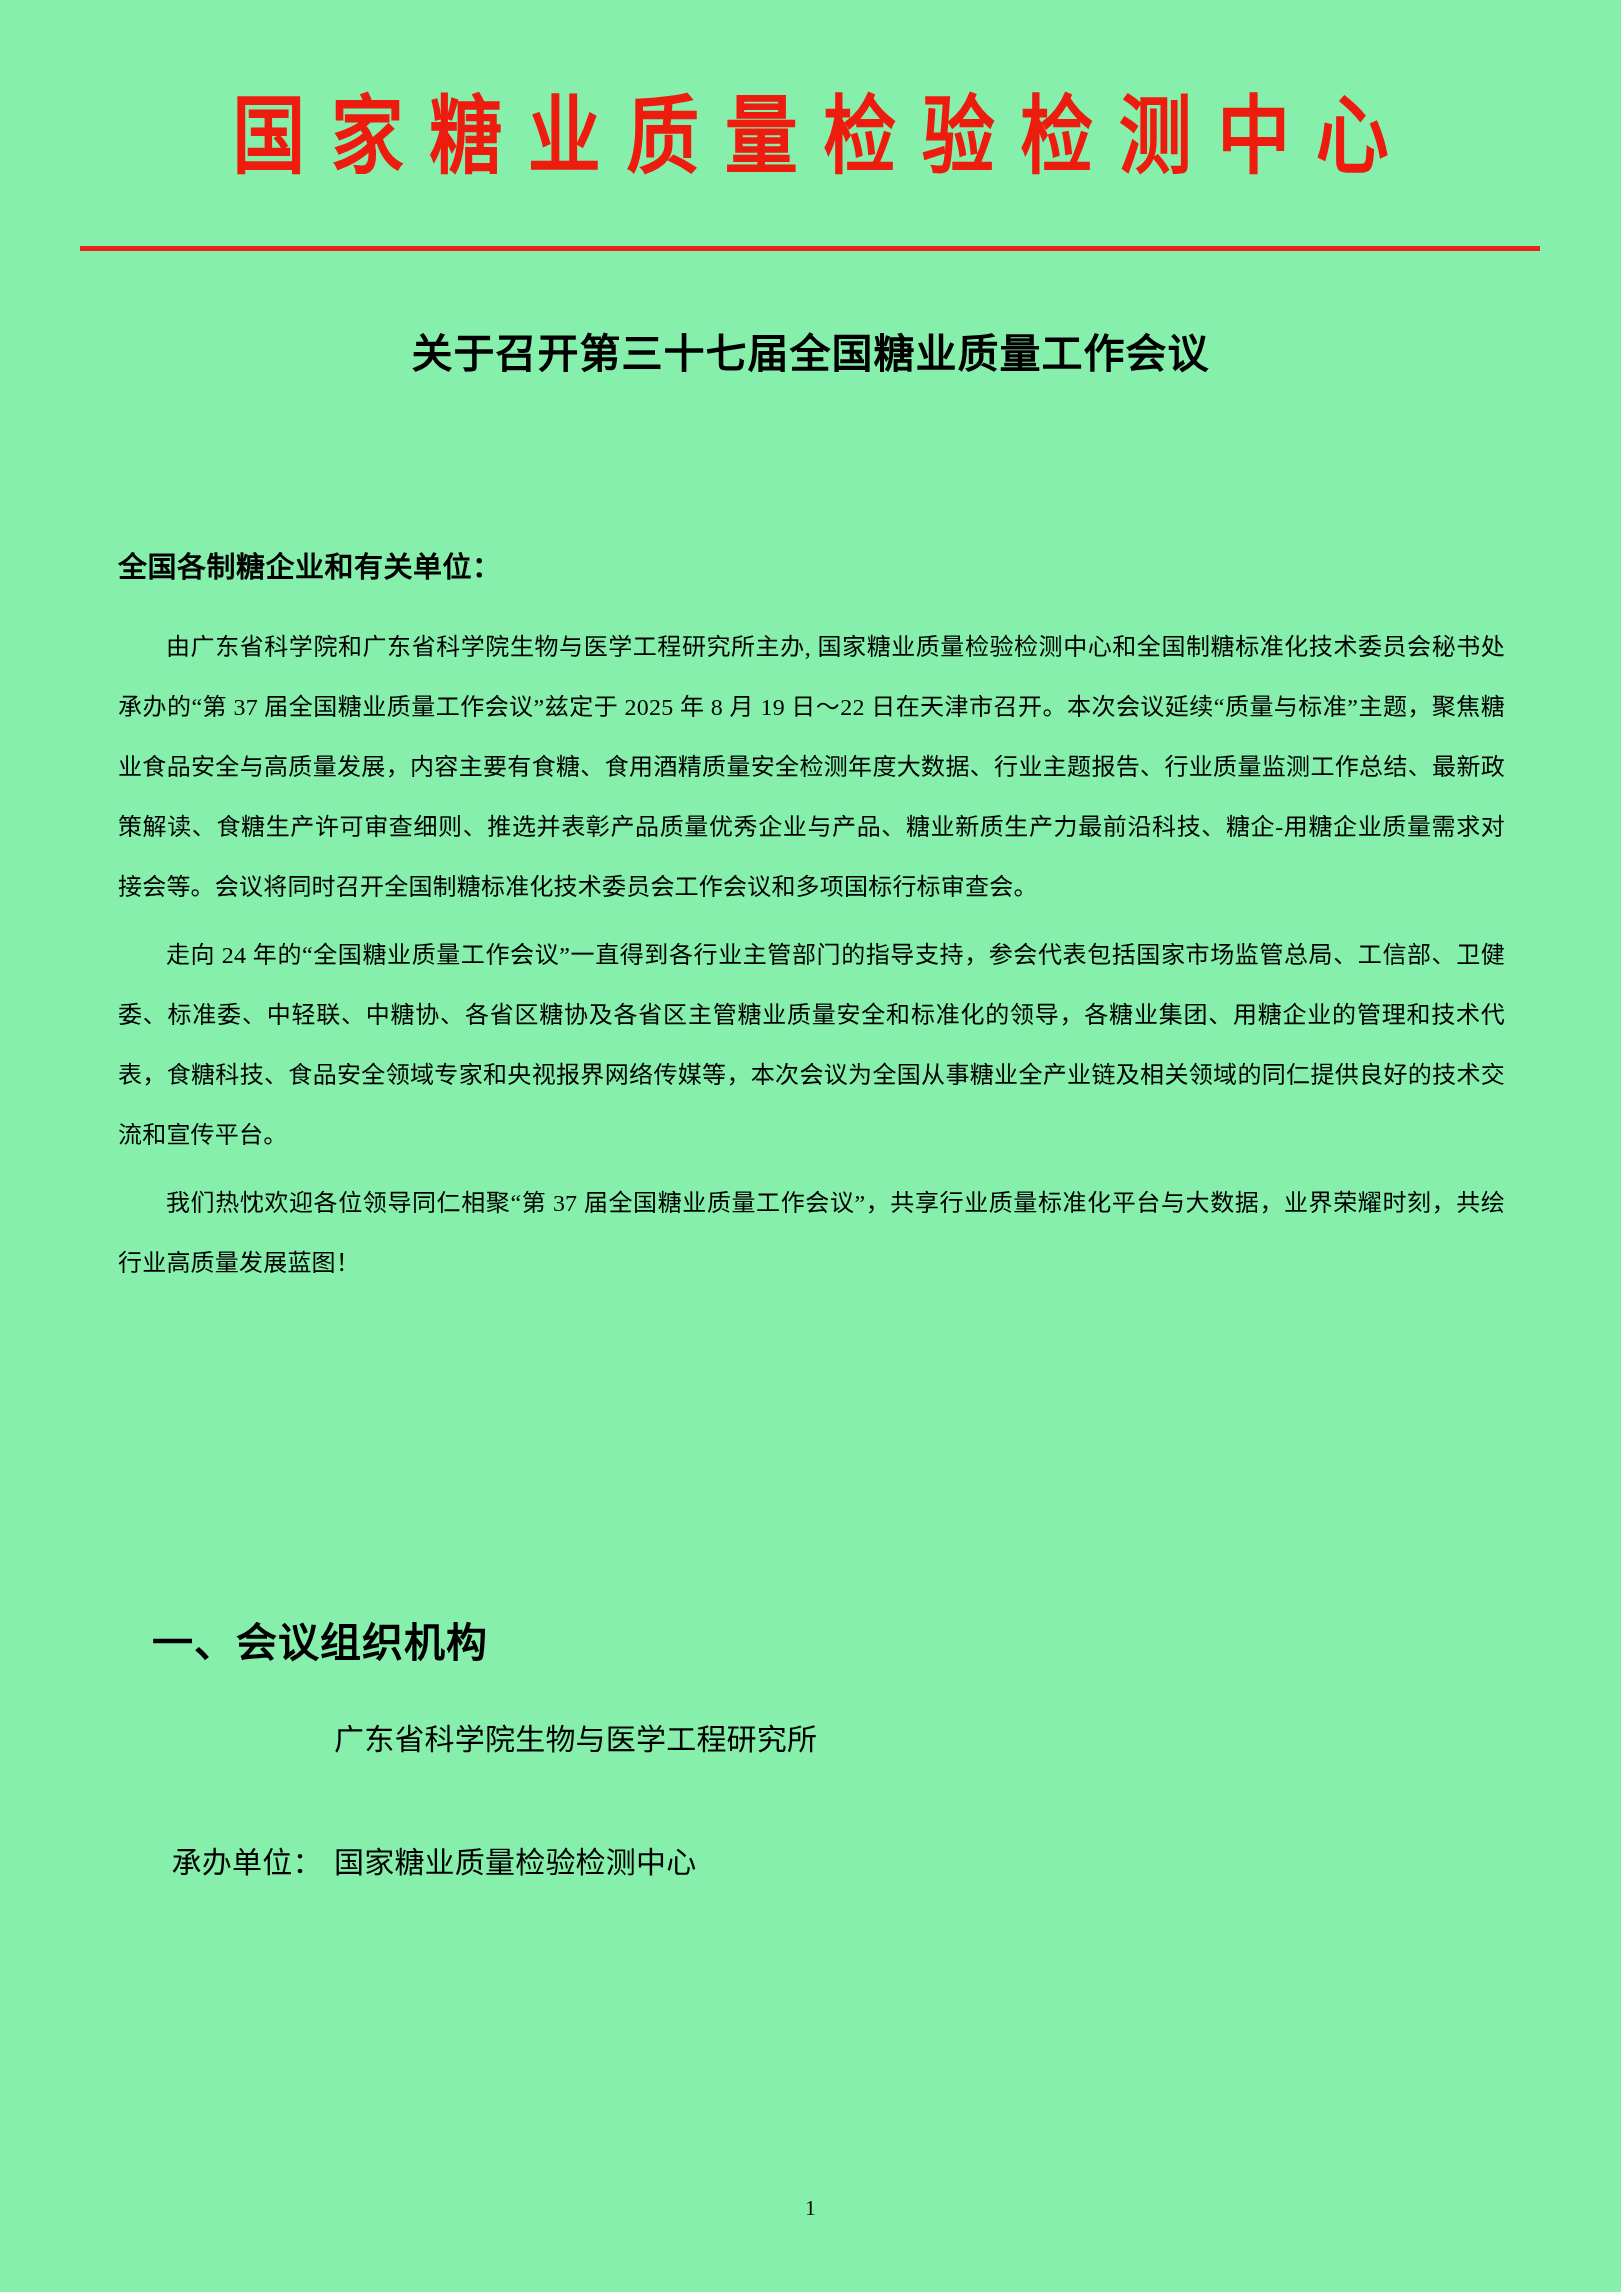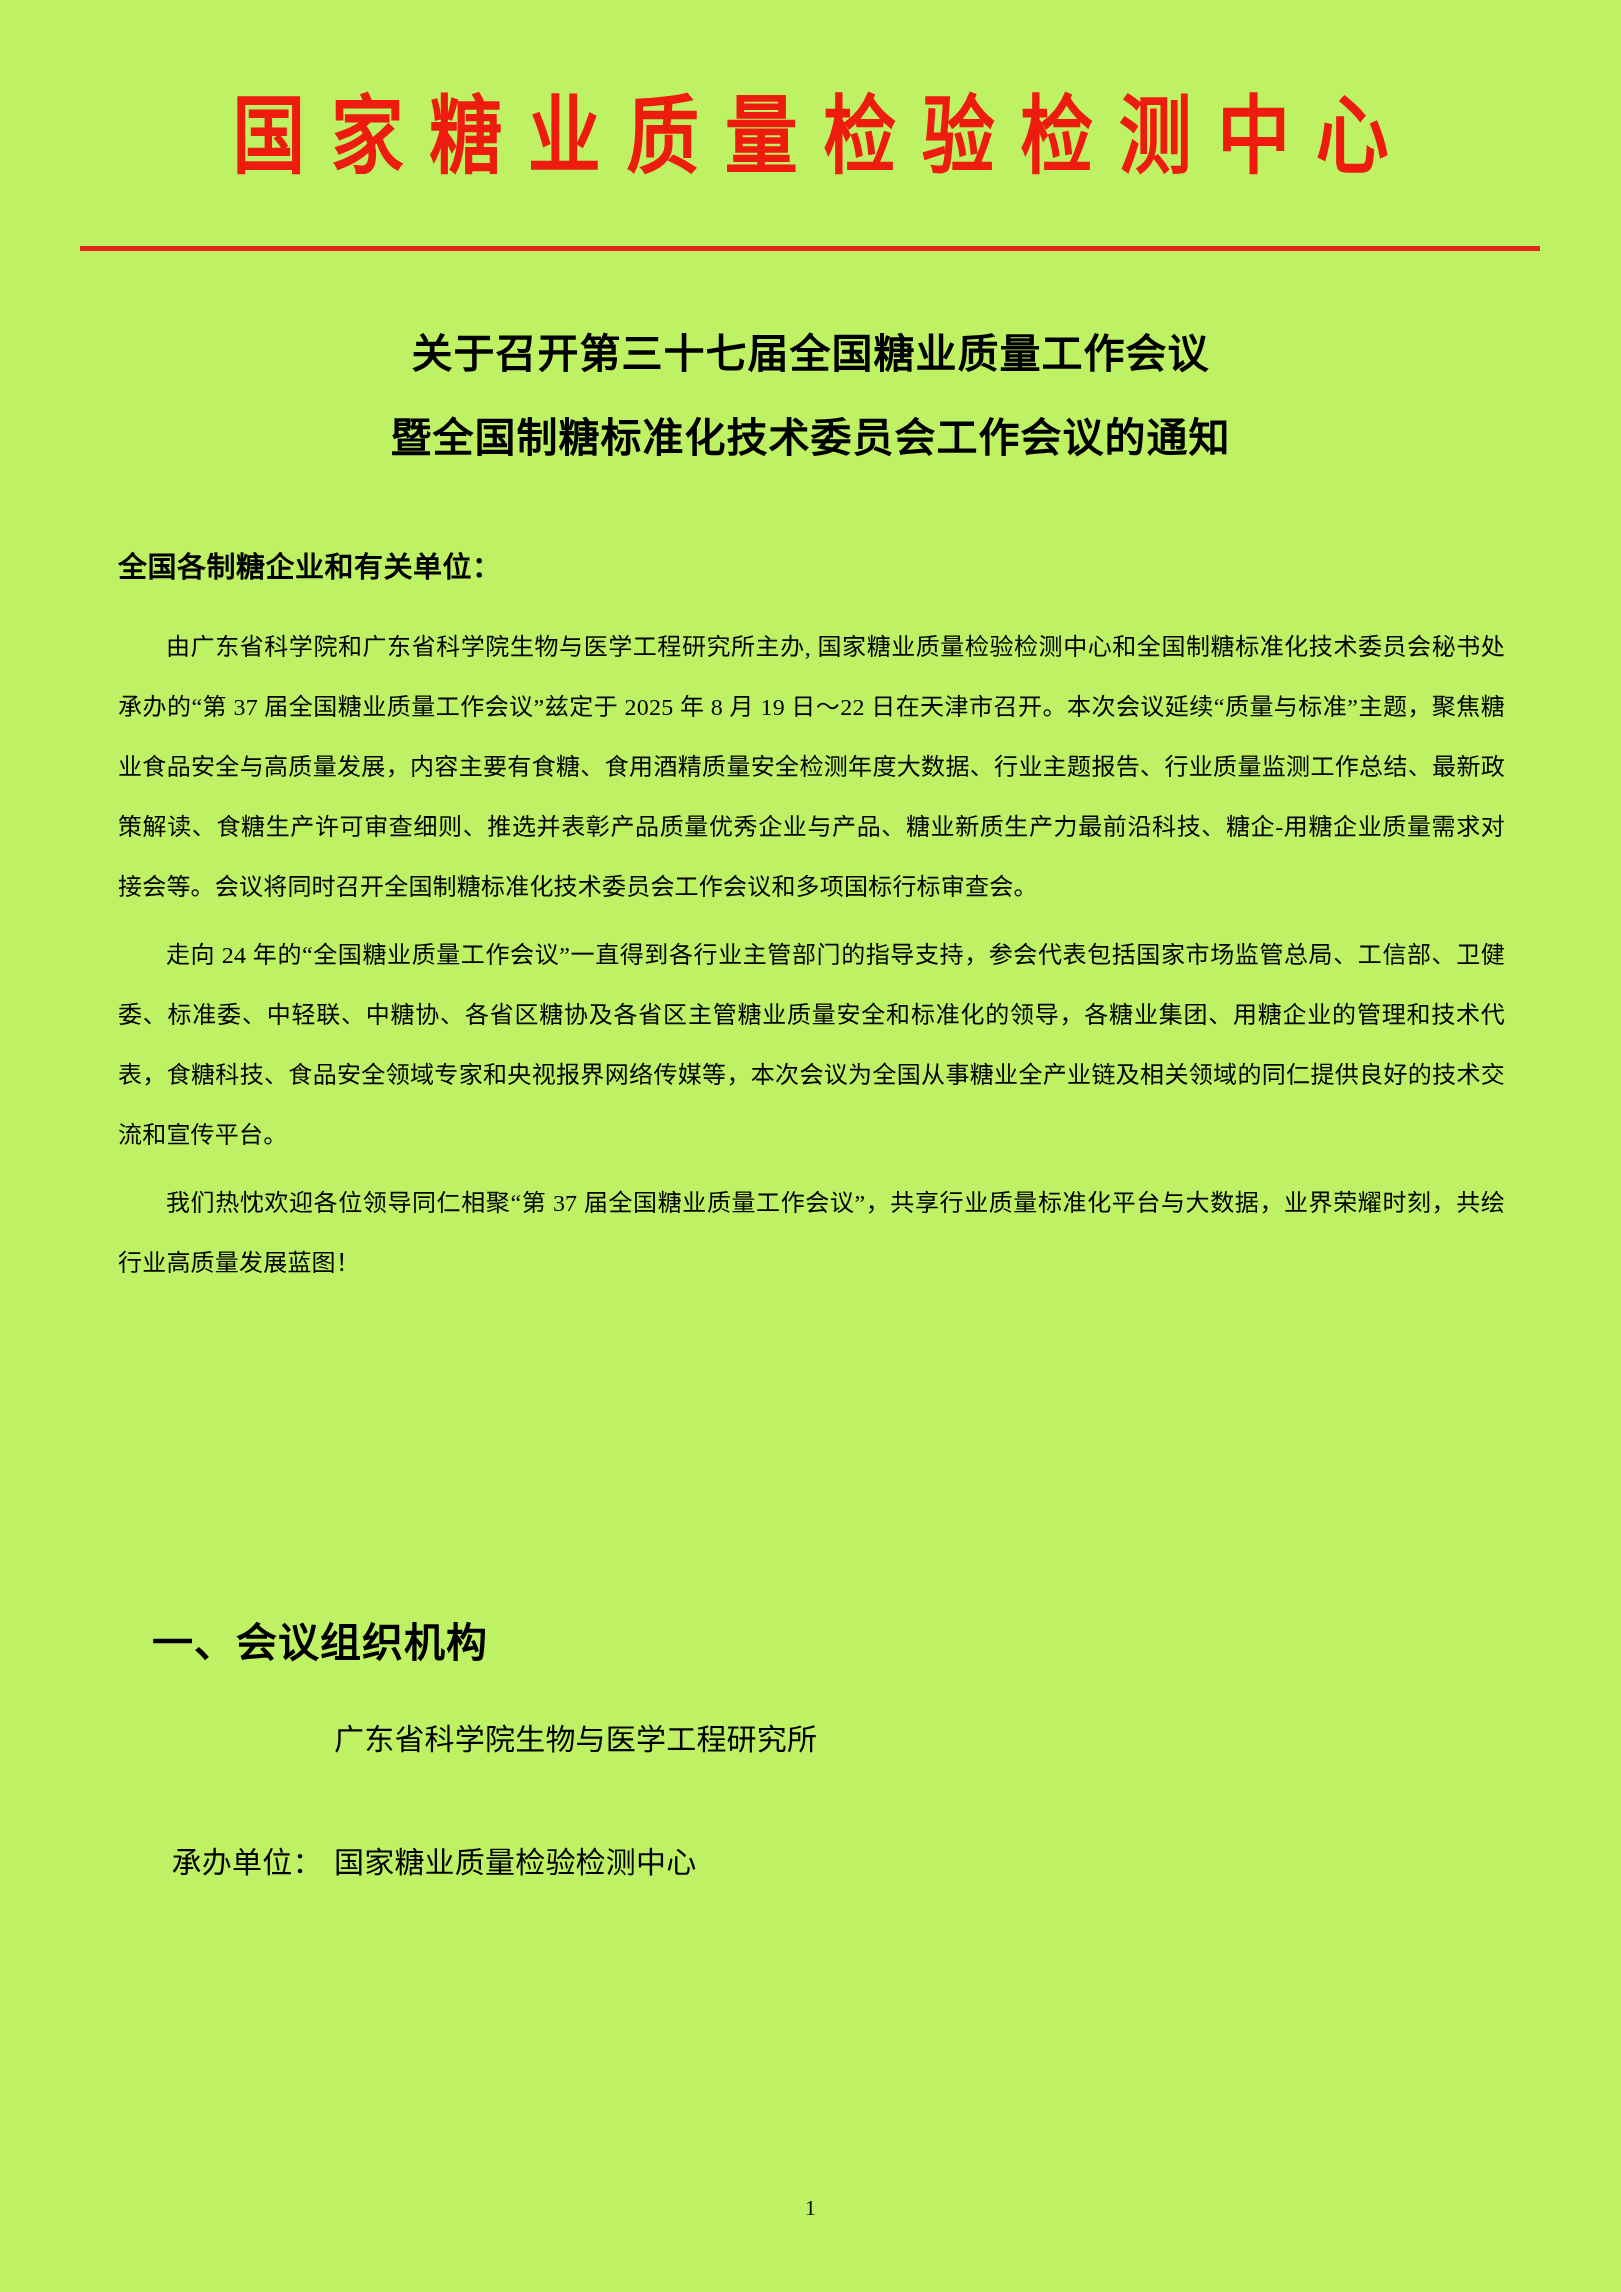--- a/index.html
+++ b/index.html
@@ -10,21 +10,21 @@
   }
   body {
     font-family: "Liberation Serif", "DejaVu Serif", serif;
     color: #000000;
   }
   .page {
     position: relative;
     width: 1621px;
     height: 2293px;
     margin: 0 auto;
-    background: #bef264;
+    background: #86efac;
     box-sizing: border-box;
     overflow: hidden;
   }
 
   
   .letterhead {
     position: absolute;
     left: 0;
     top: 94px;
     width: 100%;
@@ -152,21 +152,20 @@
 
 <div class="page">
 
   <div class="letterhead">
     <div class="letterhead-title">国家糖业质量检验检测中心</div>
   </div>
   <div class="letterhead-rule"></div>
 
   <div class="doc-title">
     <div class="doc-title-line">关于召开第三十七届全国糖业质量工作会议</div>
-    <div class="doc-title-line">暨全国制糖标准化技术委员会工作会议的通知</div>
   </div>
 
   <div class="body-block">
     <div class="salutation">全国各制糖企业和有关单位：</div>
 
     <p class="para">由广东省科学院和广东省科学院生物与医学工程研究所主办, 国家糖业质量检验检测中心和全国制糖标准化技术委员会秘书处承办的“第 37 届全国糖业质量工作会议”兹定于 2025 年 8 月 19 日～22 日在天津市召开。本次会议延续“质量与标准”主题，聚焦糖业食品安全与高质量发展，内容主要有食糖、食用酒精质量安全检测年度大数据、行业主题报告、行业质量监测工作总结、最新政策解读、食糖生产许可审查细则、推选并表彰产品质量优秀企业与产品、糖业新质生产力最前沿科技、糖企-用糖企业质量需求对接会等。会议将同时召开全国制糖标准化技术委员会工作会议和多项国标行标审查会。</p>
     <p class="para">走向 24 年的“全国糖业质量工作会议”一直得到各行业主管部门的指导支持，参会代表包括国家市场监管总局、工信部、卫健委、标准委、中轻联、中糖协、各省区糖协及各省区主管糖业质量安全和标准化的领导，各糖业集团、用糖企业的管理和技术代表，食糖科技、食品安全领域专家和央视报界网络传媒等，本次会议为全国从事糖业全产业链及相关领域的同仁提供良好的技术交流和宣传平台。</p>
     <p class="para">我们热忱欢迎各位领导同仁相聚“第 37 届全国糖业质量工作会议”，共享行业质量标准化平台与大数据，业界荣耀时刻，共绘行业高质量发展蓝图！</p>
   </div>
 

